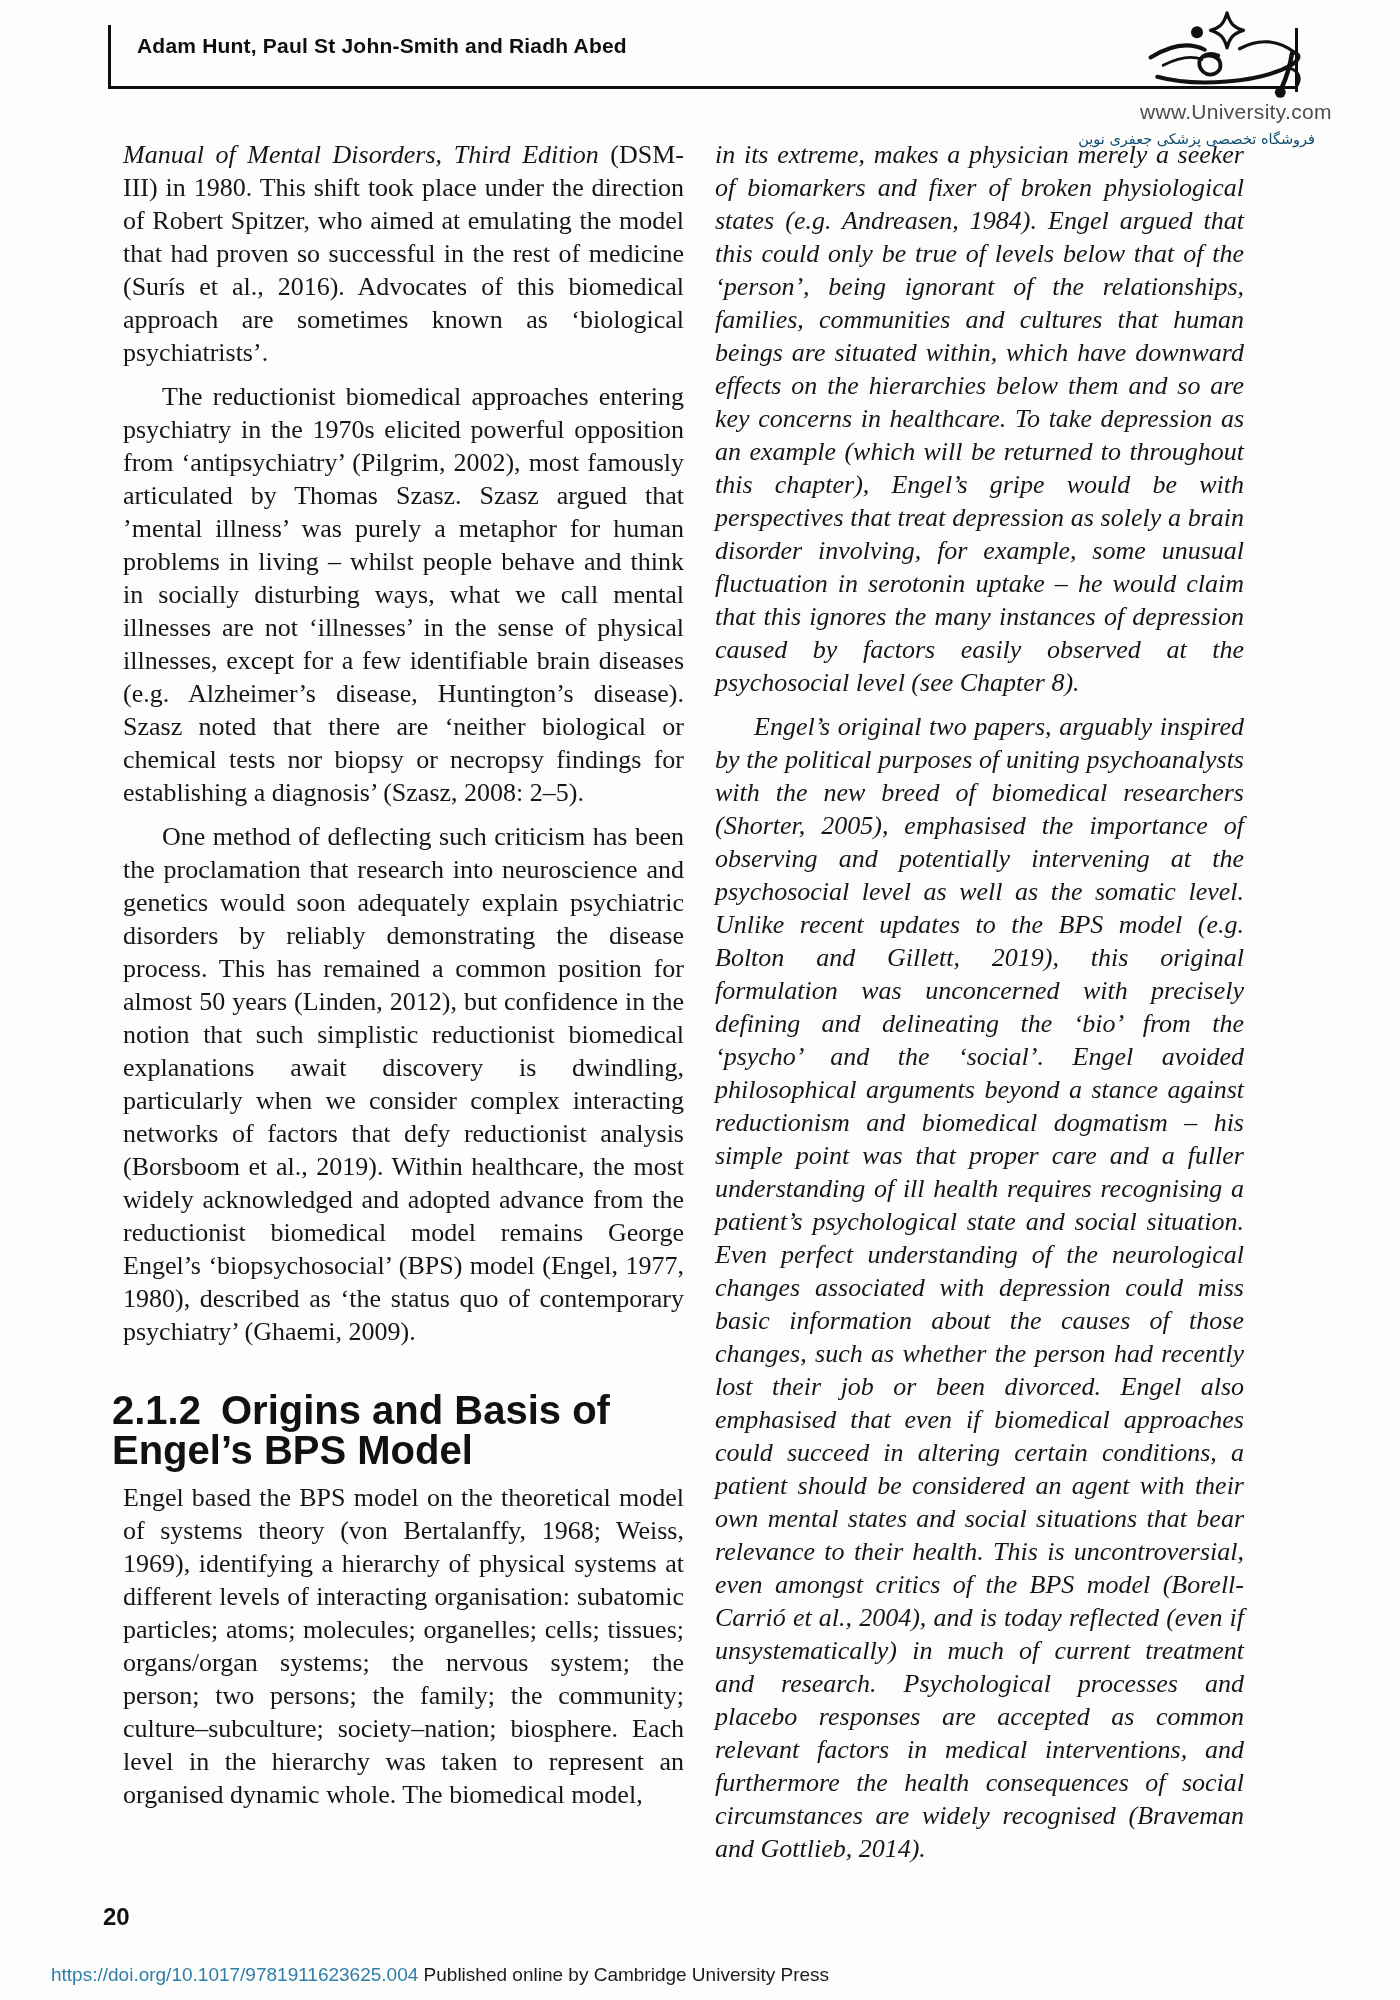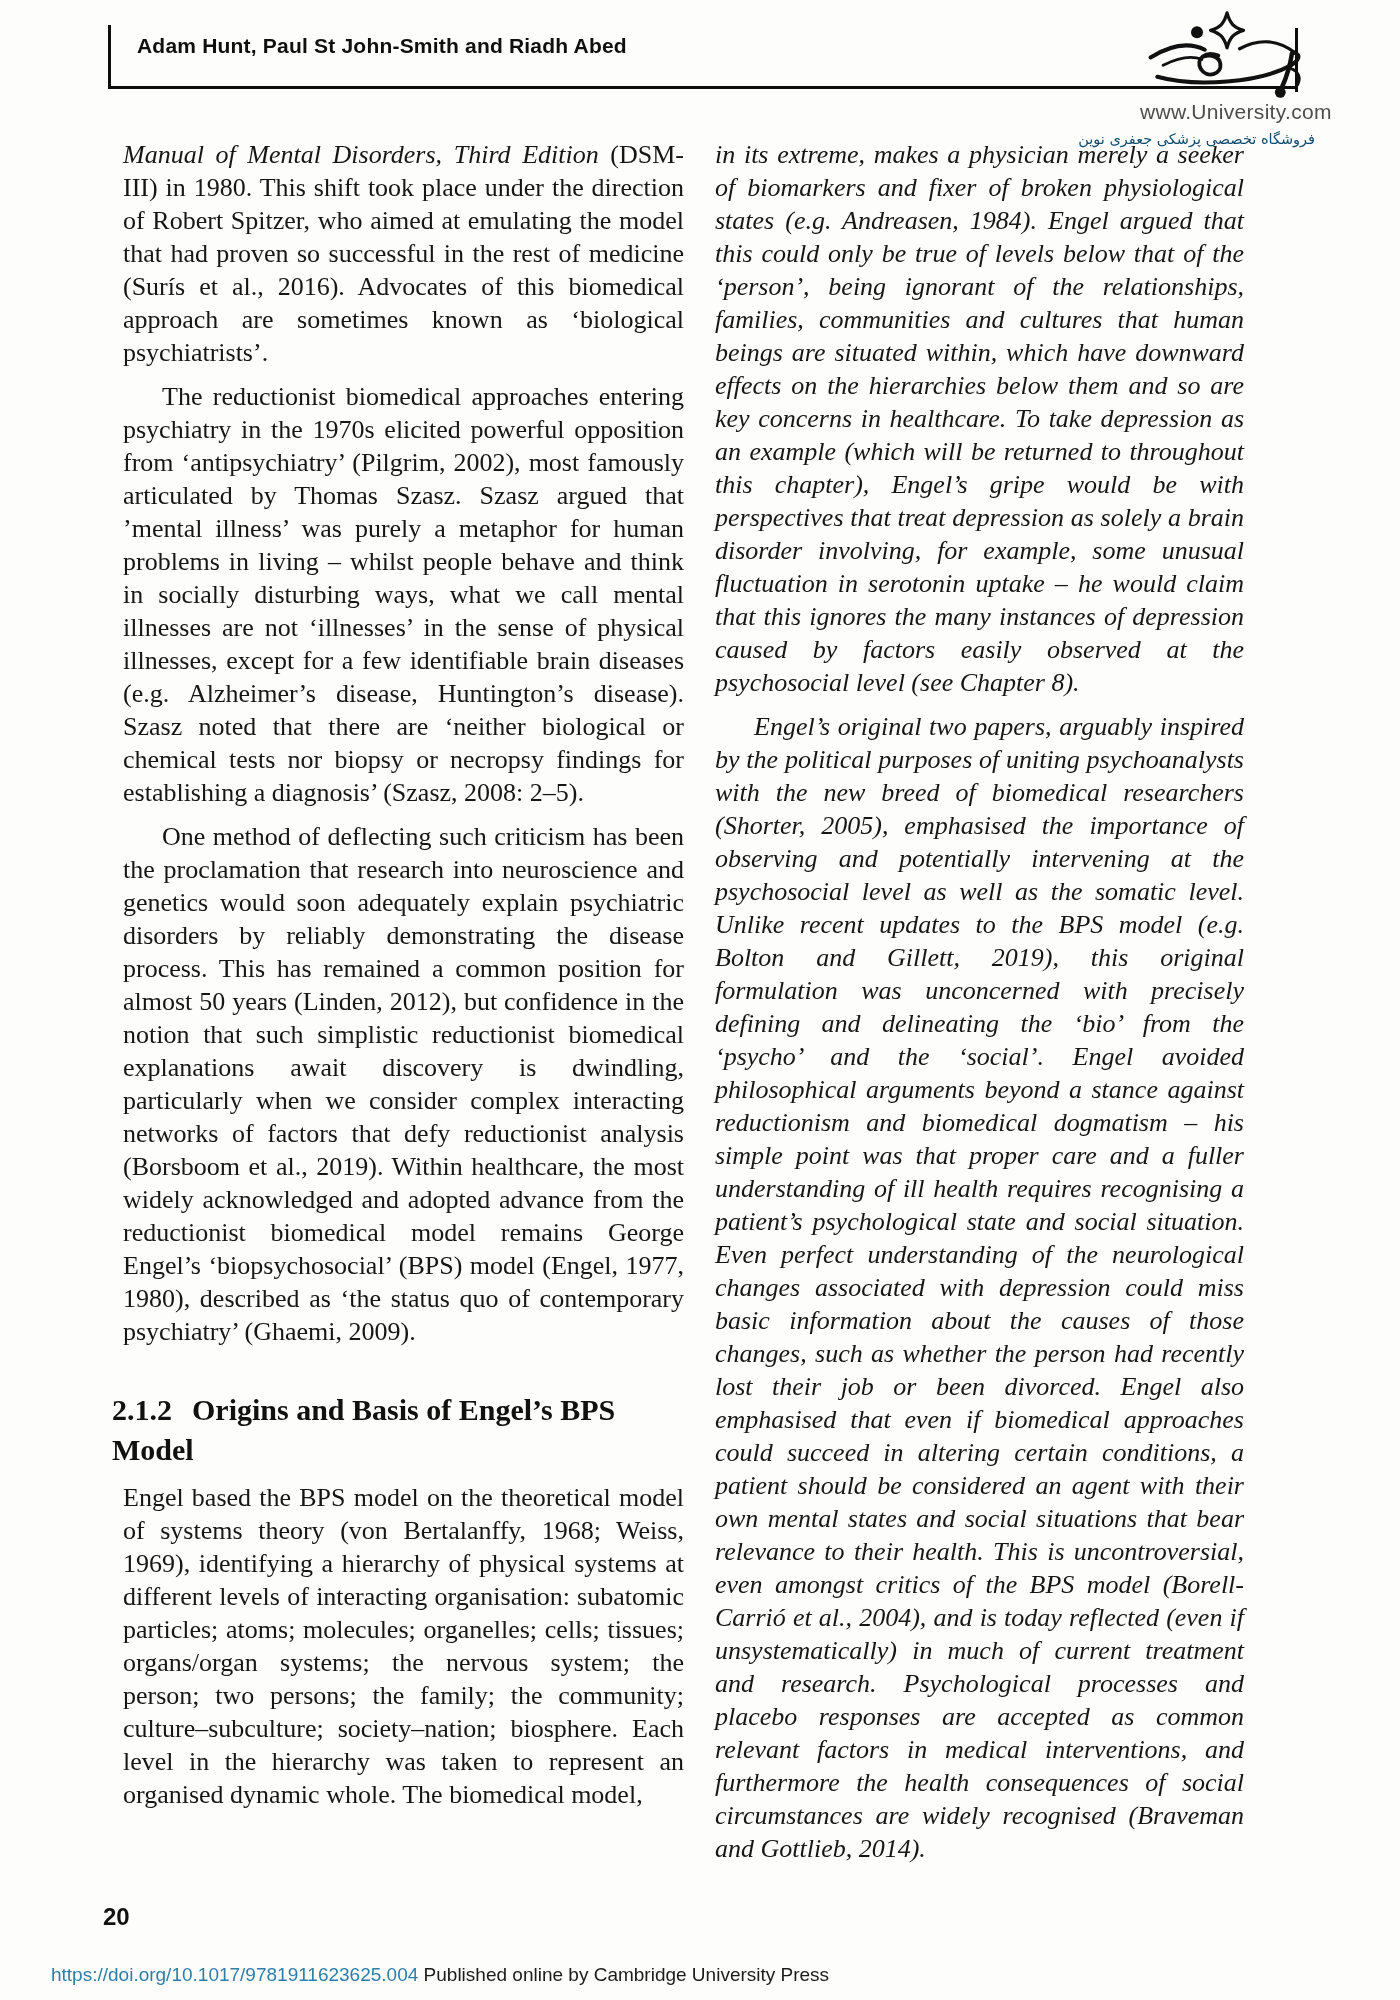--- a/index.html
+++ b/index.html
@@ -39,23 +39,23 @@
   .col{
     position:absolute;top:127px;
     font-size:26px;line-height:33px;
     text-align:justify;
   }
   .col-left{left:112px;width:583px;}
   .col-right{left:704px;width:551px;font-style:italic;}
   .col p{margin:11px;padding:0;}
   .col p.indent{text-indent:1.5em;}
   .section-heading{
-    font-family:Liberation Serif, serif;
+    font-family:Liberation Sans, sans-serif;
     font-weight:bold;
-    font-size:30px;line-height:40px;
+    font-size:40px;line-height:40px;
     margin:42px 0 5px 0;
     text-align:left;
     color:#111;
   }
   .section-heading .h-num{margin-right:20px;}
   
   .page-number{
     position:absolute;left:103px;top:1903px;
     font-family:"Liberation Sans", sans-serif;
     font-weight:bold;font-size:24px;color:#111;

